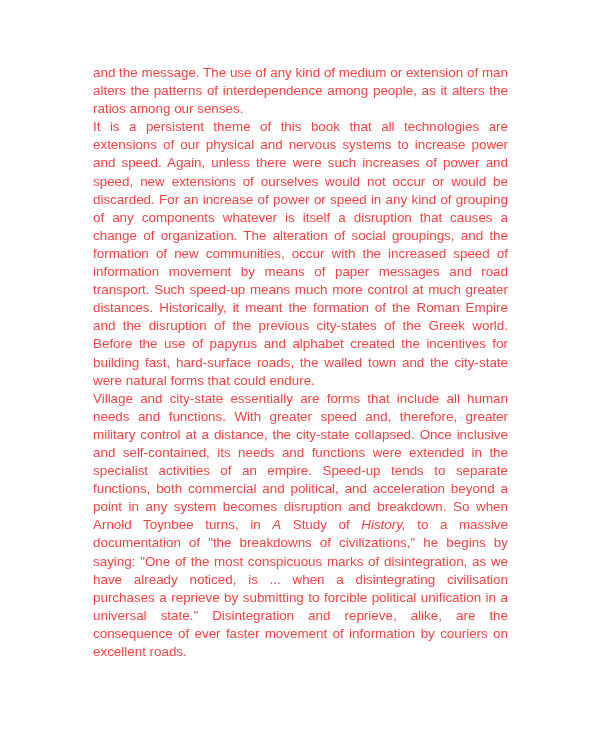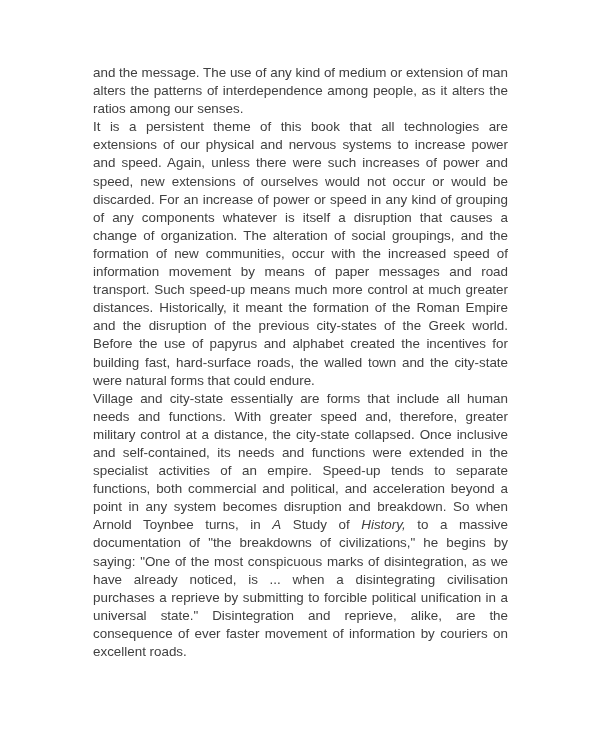--- a/index.html
+++ b/index.html
@@ -14,21 +14,21 @@
       overflow: hidden;
     }
     .page {
       position: absolute;
       left: 93px;
       top: 64px;
       width: 415px;
       font-family: "Liberation Sans", sans-serif;
       font-size: 13.4px;
       line-height: 18.1px;
-      color: #404040;
+      color: #ef4444;
       text-align: justify;
     }
     .para {
       margin: 0;
       padding: 0;
     }
     .para.last-line-left {
       text-align-last: left;
     }
     em { font-style: italic; }

